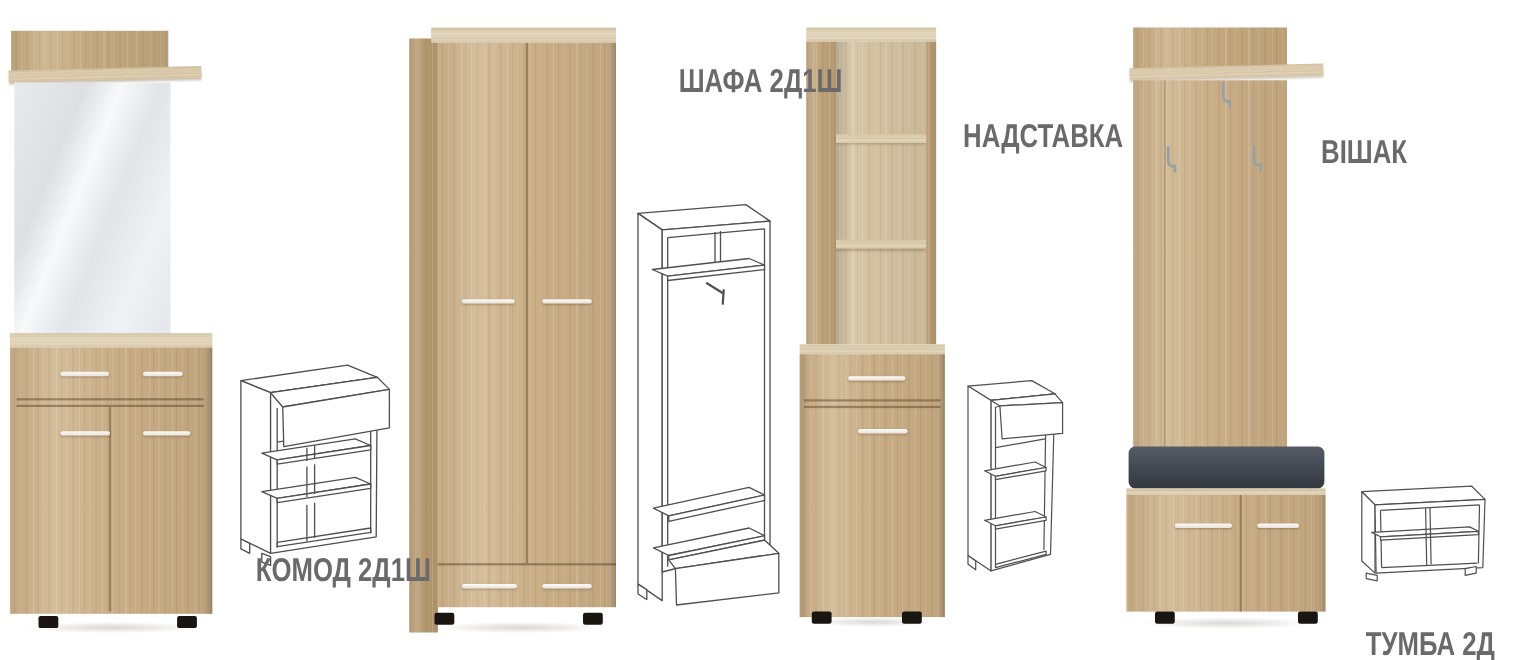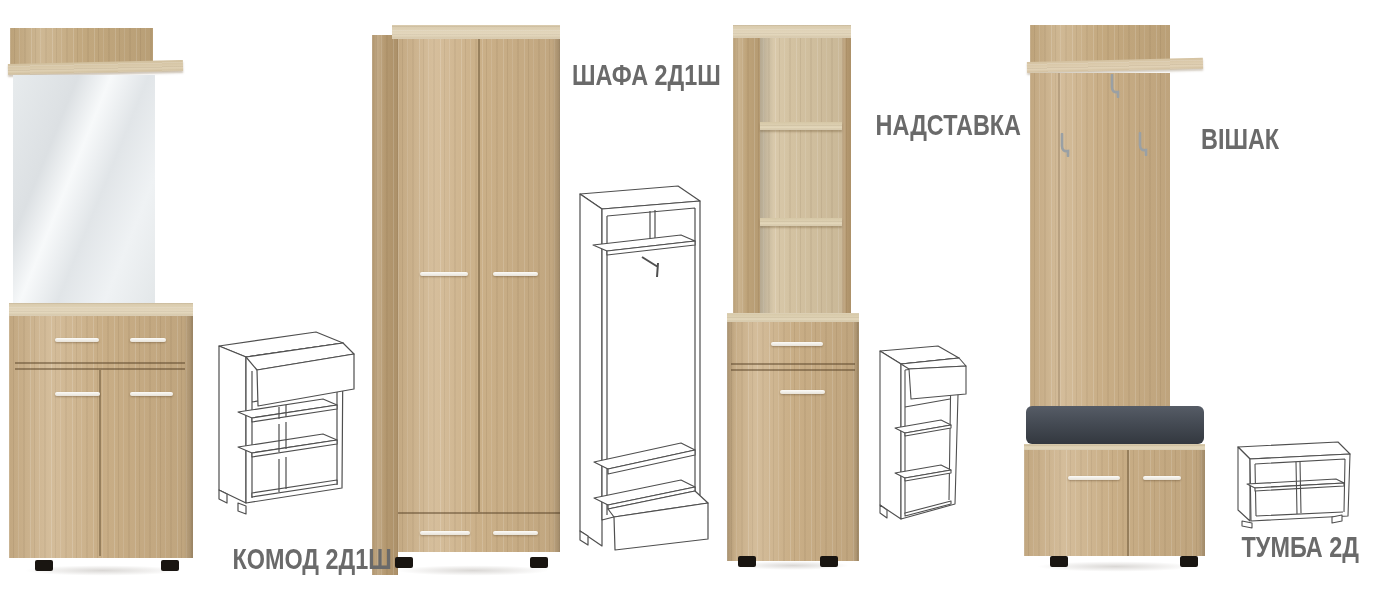--- a/index.html
+++ b/index.html
@@ -199,24 +199,24 @@
       <path d="M16 23 L116 18 L114 80 L17 85 Z"></path>
       <path fill="none" d="M21 28 L111 23 M21 28 L22 80 M111 23 L110 76 M22 80 L109 76"></path>
       <path d="M21 52 L110 47 L102 43 L13 48 Z"></path>
       <path d="M21 52 L110 47 L110 50 L21 55 Z"></path>
       <path fill="none" d="M62 26 L63 78 M66 25 L67 77"></path>
       <path d="M8 85 L8 90 L18 92 L18 87 Z"></path>
       <path d="M98 81 L98 87 L108 85 L108 79 Z"></path>
     </g>
   </svg>
 
-  <div class="label" style="left:551px;top:60px;width:160px">
+  <div class="label" style="left:596px;top:60px;width:160px">
     <span>ШАФА 2Д1Ш</span></div>
   <div class="label" style="left:1185px;top:124px;width:110px">
     <span>ВІШАК</span></div>
   <div class="label" style="left:855px;top:110px;width:150px">
     <span>НАДСТАВКА</span></div>
-  <div class="label" style="left:210px;top:544px;width:165px">
+  <div class="label" style="left:210px;top:504px;width:165px">
     <span>КОМОД 2Д1Ш</span></div>
-  <div class="label" style="left:1225px;top:532px;width:140px">
+  <div class="label" style="left:1225px;top:571px;width:140px">
     <span>ТУМБА 2Д</span></div>
 
 </div>
 
 </body></html>

